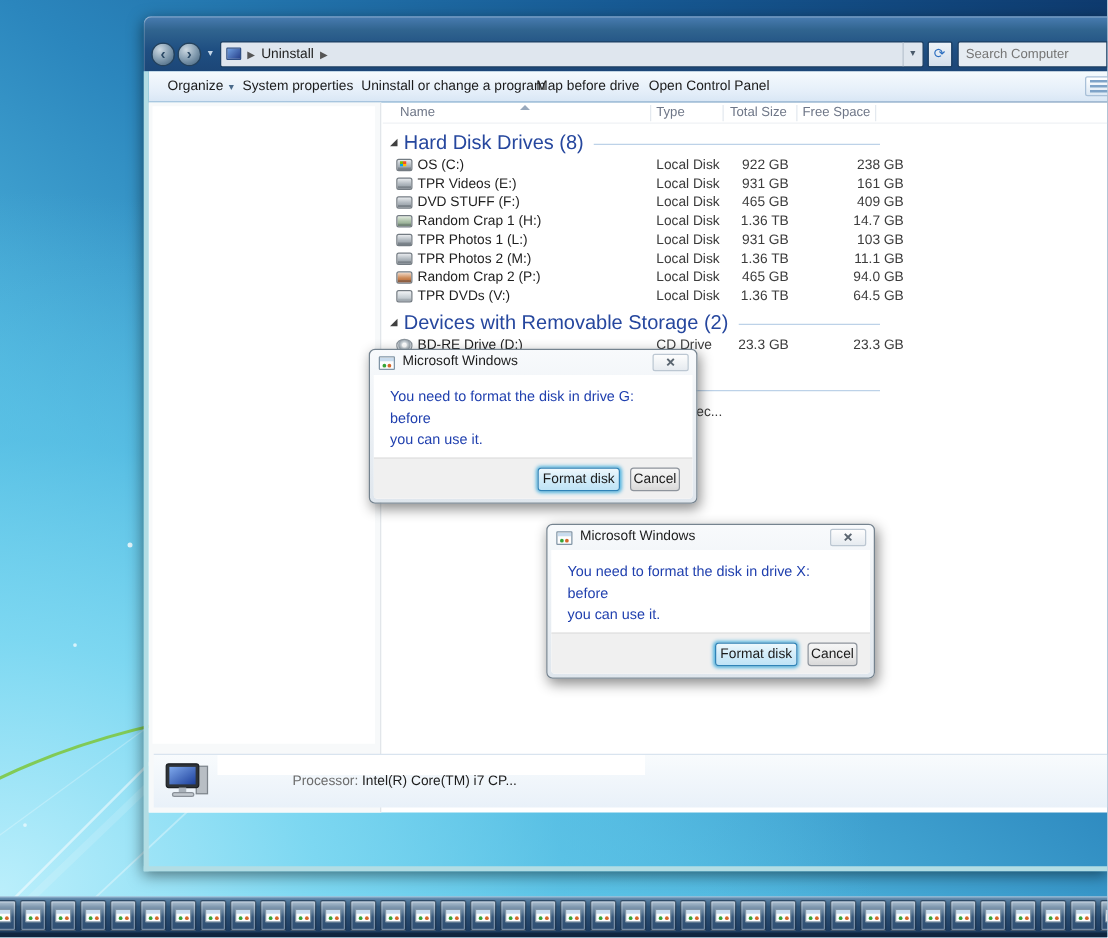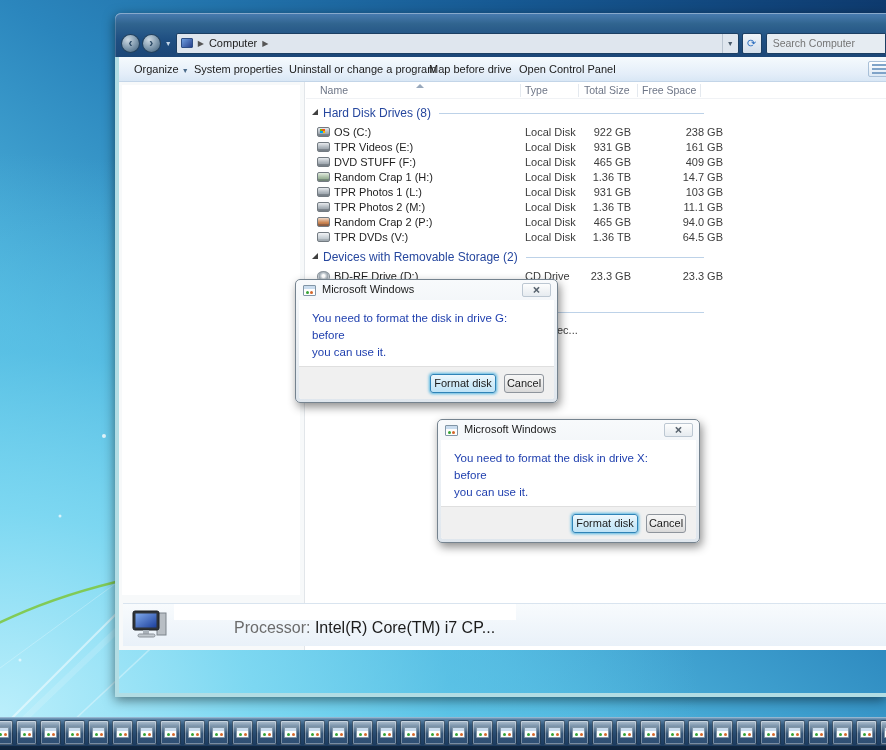--- a/index.html
+++ b/index.html
@@ -60,21 +60,21 @@
   .colheaders span { position:absolute; top:2px; }
   .ch-name { left:14px; } .ch-type { left:219px; } .ch-total { left:278px; } .ch-free { left:336px; }
   .ch-sep { position:absolute; top:2px; width:1px; height:13px; background:#e4e9ef; }
   .sort-arrow { position:absolute; left:110px; top:1px; width:0; height:0;
     border-left:4px solid transparent; border-right:4px solid transparent; border-bottom:4px solid #98a8bc; }
 
   .grouphdr { position:relative; }
   .g0 { height:26px; padding-top:7px; } .g1 { height:24px; padding-top:5px; } .g2 { height:39px; }
   .group-inner { display:flex; align-items:center; width:398px; padding-left:2px; }
   .tri { width:0; height:0; border-bottom:6px solid #404040; border-left:6px solid transparent; margin:0 5px 2px 4px; }
-  .glabel { font-size:12px; color:var(--group-header-blue,#26479e); white-space:nowrap; }
+  .glabel { font-size:16px; color:var(--group-header-blue,#26479e); white-space:nowrap; }
   .gline { flex:1; height:1px; background:#bdd2e8; margin-left:8px; }
   .g2 .gline.solo { position:absolute; left:2px; top:28px; width:396px; margin:0; }
 
   .lrow { position:relative; height:15px; font-size:11px; color:#1e1e1e;padding-left:20px; }
   .lrow .c { position:absolute; top:1px; white-space:nowrap; }
   .c-name { left:28px; }
   .c-type { left:219px; color:#3c3c3c; }
   .c-total { left:250px; width:75px; text-align:right; color:#3c3c3c; }
   .c-free { left:310px; width:75px; text-align:right; color:#3c3c3c;margin-left:32px; }
   .lrow.partial .c-type { left:251px; }
@@ -86,21 +86,21 @@
     background:conic-gradient(#f25022 0 25%, #ffb900 0 50%, #00a4ef 0 75%, #7fba00 0); }
   .dico.drive-green { background:linear-gradient(#e2ecdf,#a7bda4 55%,#85a083); }
   .dico.drive-red { background:linear-gradient(#f0d9c8,#cd8a58 55%,#b05f2e); }
   .dico.drive-light { background:linear-gradient(#f2f4f6,#ccd3d8 55%,#b1b9c0); box-shadow:inset 0 -2px 0 rgba(120,128,136,.3); }
   .dico.cd-drive { border-radius:50% / 45%; border:1px solid #8b949c; height:11px;
     background:radial-gradient(circle at 50% 45%, #ffffff 0 1.5px, #cfd6db 2.5px, #9aa4ad 4.5px, #e8eef2 5.5px); box-shadow:none; }
 
   .details { position:absolute; left:4px; right:0; bottom:4px; height:43px;
     background:linear-gradient(#f8fbfd,#e9f1f9); border-top:1px solid #d9e4ef; }
   .redact-details { position:absolute; left:51px; top:0; width:342px; height:16px; background:#fff; }
-  .details-text { position:absolute; left:111px; top:15px; font-size:16px; }
+  .details-text { position:absolute; left:111px; top:15px; font-size:11px; }
   .dt-label { color:#6c6c6c; } .dt-value { color:#1c1c1c; }
   .pc-icon { position:absolute; left:8px; top:5px; }
 
   
   .dialog { position:absolute; width:263px; height:124px; border:1px solid #75838f; border-radius:5px;
     background:linear-gradient(#f8fafc,#dfe6ed); box-shadow:2px 4px 10px rgba(0,0,0,.45); z-index:20; }
   .dlg1 { left:295px; top:279px; } .dlg2 { left:437px; top:419px; }
   .dlg-title { position:absolute; left:0; right:0; top:0; height:20px;padding-left:23px; }
   .win-ico { position:absolute; left:7px; top:5px; width:13px; height:11px; background:#fdfdfd;
     border:1px solid #8195a6; border-radius:1px; box-shadow:inset 0 3px 0 #c9dcee; }
@@ -154,21 +154,21 @@
 
   <div class="window">
     <div class="win-top">
       <div class="addr-row">
         <div class="orb">‹</div>
         <div class="orb">›</div>
         <div class="orb-drop">▼</div>
         <div class="addr-field">
           <span class="mini-pc"></span>
           <span class="crumb-sep">▶</span>
-          <span>Computer</span>
+          <span>Uninstall</span>
           <span class="crumb-sep">▶</span>
           <span class="addr-caret">▼</span>
         </div>
         <div class="refresh-btn">⟳</div>
         <div class="search-field">
           <input type="text" placeholder="Search Computer" style="">
         </div>
       </div>
     </div>
 

